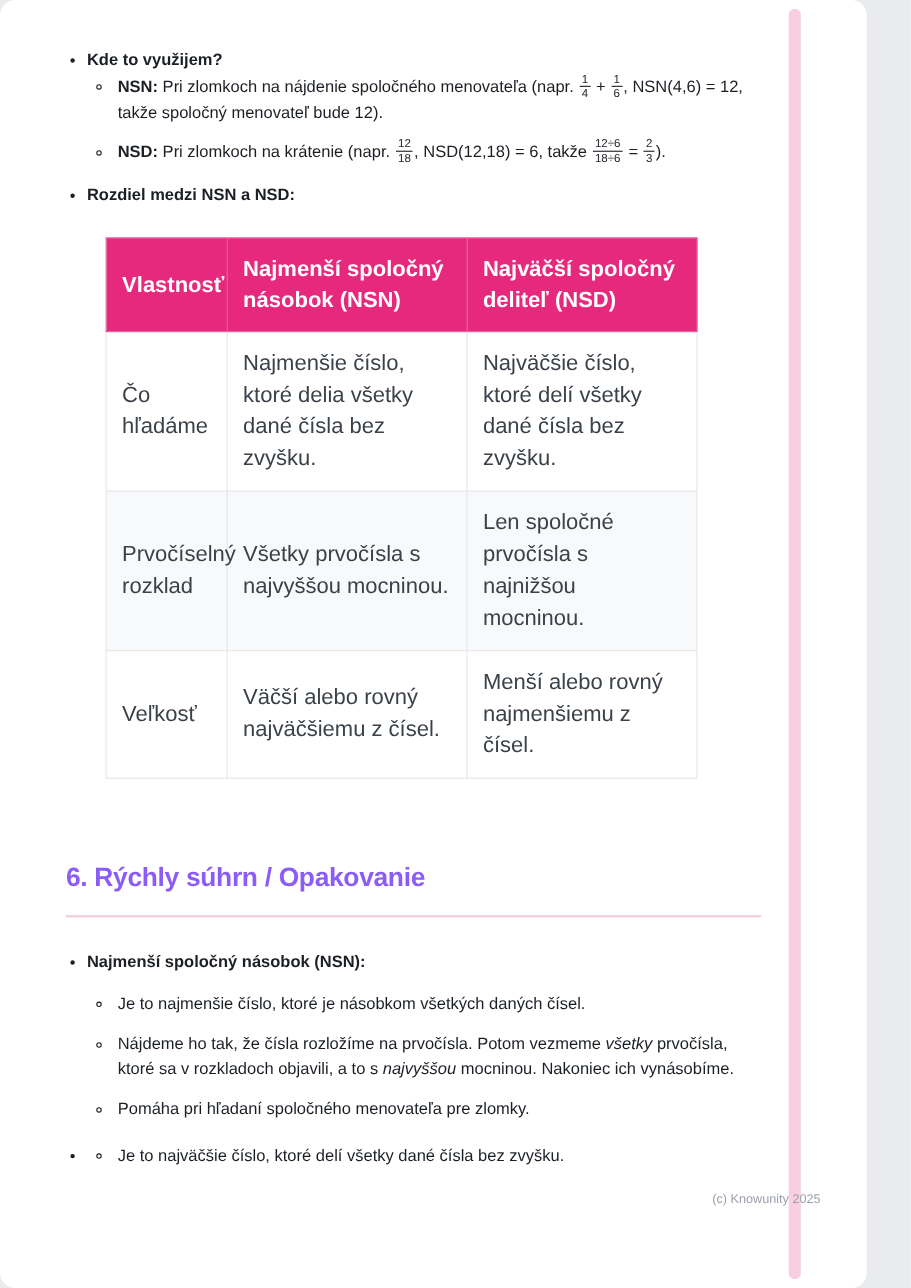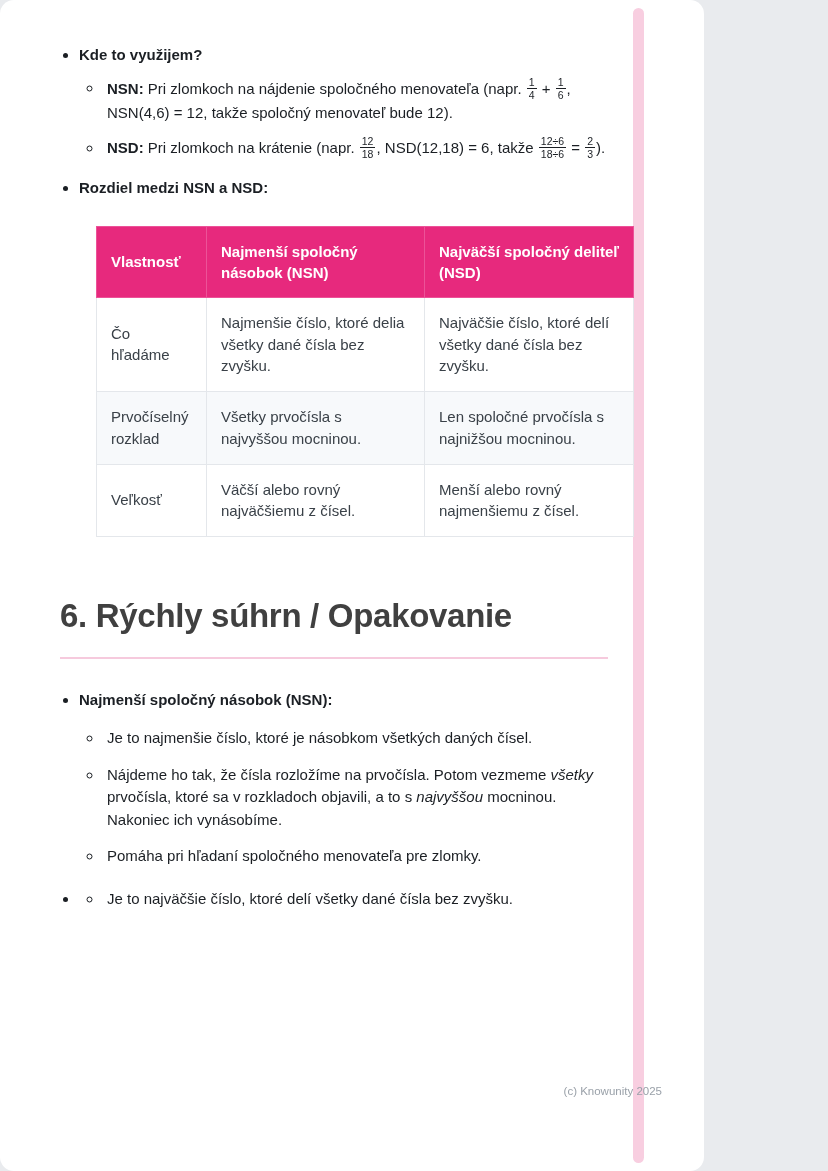--- a/index.html
+++ b/index.html
@@ -1,41 +1,41 @@
 <!DOCTYPE html>
 <html lang="sk"><head>
 <meta charset="utf-8">
 <style>
   * { margin:0; padding:0; box-sizing:border-box; }
   html,body { width:828px; height:1171px; }
   body { background:#e9ebee; font-family:"Liberation Sans","DejaVu Sans",sans-serif; }
-  .page { position:relative; width:704px; height:1171px; background:#ffffff; border-radius:14px; overflow:hidden; }
+  .page { position:relative; width:788px; height:1171px; background:#ffffff; border-radius:14px; overflow:hidden; }
   .stripe { position:absolute; top:8px; bottom:8px; right:60px; width:11px; background:#f8cee0; border-radius:6px; }
   .content { position:relative; padding:44px 96px 0 60px; font-size:15px; line-height:1.5; color:#1b1f24; }
 
   ul.lvl1 { list-style:disc; padding-left:19px; }
   ul.lvl1 > li { margin-bottom:16px; }
-  ul.lvl2 { list-style:circle; padding-left:24px; margin-top:10px; font-weight:normal; }
+  ul.lvl2 { list-style:circle; padding-left:24px; font-weight:normal; }
   ul.lvl2 > li { margin-bottom:12px; padding-left:4px; }
   .b { font-weight:bold; }
   em { font-style:italic; }
 
   .frac { display:inline-flex; flex-direction:column; align-items:center; vertical-align:middle; font-size:10.5px; line-height:1.15; margin:0 1px; position:relative; top:-1px; }
   .frac .num { border-bottom:1px solid #1b1f24; padding:0 2px; }
   .frac .den { padding:0 2px; }
 
-  table.cmp { border-collapse:collapse; table-layout:fixed; width:537px; margin:26px 0 0 36px; font-size:15px; color:#3a4148; }
+  table.cmp { border-collapse:collapse; table-layout:fixed; width:537px; margin:26px 0 0 36px; font-size:20px; color:#3a4148; }
   col.c1 { width:110px; } col.c2 { width:218px; } col.c3 { width:209px; }
   table.cmp th { background:#e7297d; color:#ffffff; font-weight:bold; text-align:left; padding:14px; line-height:1.4; border:1px solid #ec5298; vertical-align:middle; }
   table.cmp td { border:1px solid #e4e7eb; padding:14px; line-height:1.45; vertical-align:middle; }
   table.cmp tbody tr:nth-child(even) { background:#f7f9fb; }
 
   .callout { margin:40px 0 0 8px; background:#fcebf2; border-left:5px solid #a81b5f; padding:15px 20px; line-height:1.55; border-radius:2px; color:#1b1f24; }
 
-  h2.section { margin-top:54px; font-size:33px; color:#404040; font-weight:bold; letter-spacing:-0.3px; }
+  h2.section { margin-top:72px; font-size:24px; color:#8b5cf6; font-weight:bold; letter-spacing:-0.3px; }
   hr.pink { border:0; border-top:2px solid #f6cadd; margin:16px 0 30px; }
   p.intro { margin-bottom:24px; }
 
   ul.summary > li { margin-bottom:20px; }
   ul.summary ul.lvl2 { margin-top:16px; }
   ul.summary ul.lvl2 > li { margin-bottom:14px; }
 
   .watermark { position:absolute; right:42px; bottom:74px; font-size:11.5px; color:#9aa1a9; z-index:2;padding-left:48px; }
 </style>
 </head>

